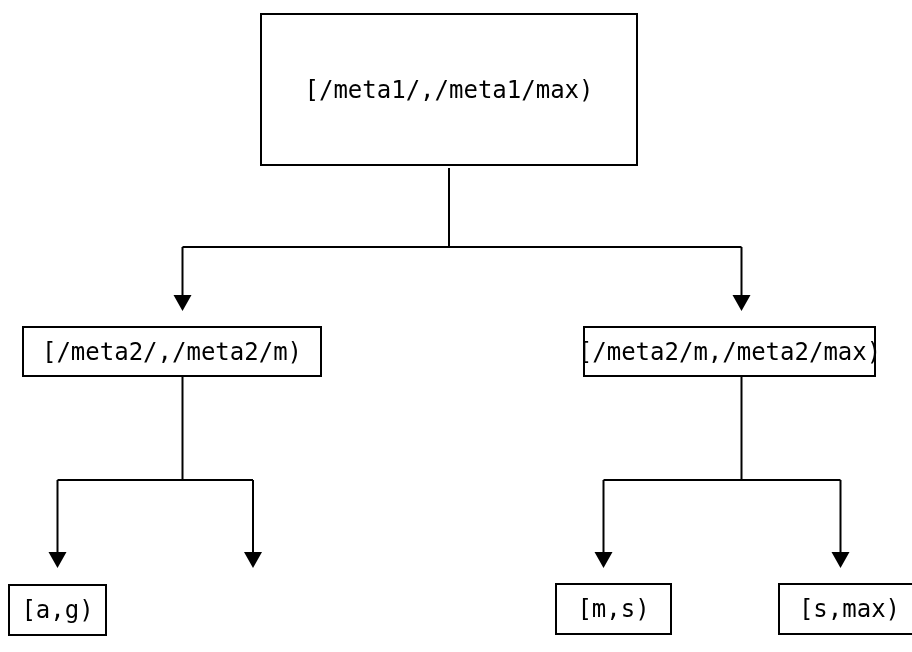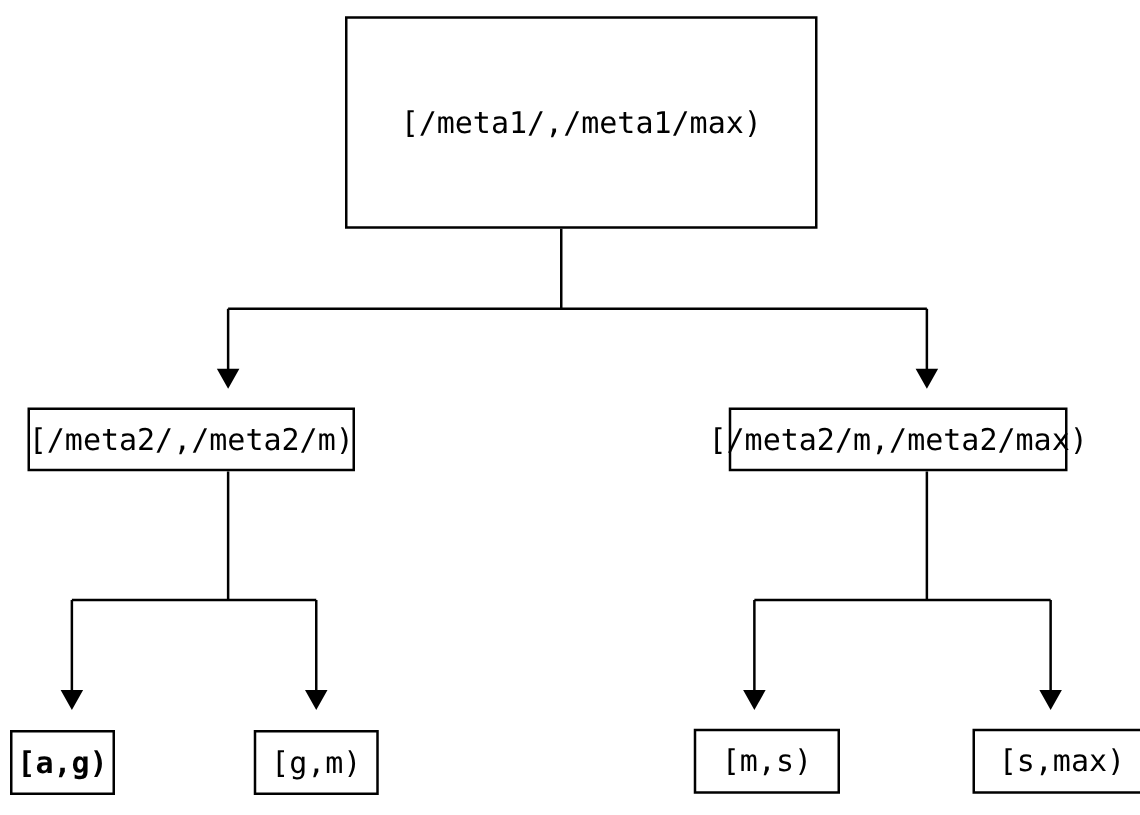--- a/index.html
+++ b/index.html
@@ -67,39 +67,36 @@
     <polygon class="arrowhead" points="244,552 262,552 253,568"></polygon>
 
     <polyline class="edge-line" points="741.5,377 741.5,480"></polyline>
     <polyline class="edge-line" points="603.5,480 840.5,480"></polyline>
     <polyline class="edge-line" points="603.5,480 603.5,553"></polyline>
     <polygon class="arrowhead" points="594.5,552 612.5,552 603.5,568"></polygon>
     <polyline class="edge-line" points="840.5,480 840.5,553"></polyline>
     <polygon class="arrowhead" points="831.5,552 849.5,552 840.5,568"></polygon>
   </svg>
 
-  <div class="node" style="left:276px; top:13px; width:378px; height:170px;">
+  <div class="node" style="left:260px; top:13px; width:378px; height:153px;">
     <span>[/meta1/,/meta1/max)</span>
   </div>
 
-  <div class="node" style="left:22px; top:326px; width:262px; height:51px;">
+  <div class="node" style="left:22px; top:326px; width:300px; height:51px;">
     <span>[/meta2/,/meta2/m)</span>
   </div>
 
-  <div class="node" style="left:583px; top:326px; width:271px; height:51px;">
+  <div class="node" style="left:583px; top:326px; width:293px; height:51px;">
     <span>[/meta2/m,/meta2/max)</span>
   </div>
 
-  <div class="node" style="left:8px; top:584px; width:84px; height:52px;font-weight:bold;">
+  <div class="node" style="left:8px; top:584px; width:99px; height:52px;">
     <span>[a,g)</span>
   </div>
 
-  <div class="node" style="left:203px; top:584px; width:100px; height:52px;">
-    <span>[g,m)</span>
-  </div>
 
   <div class="node" style="left:555px; top:583px; width:117px; height:52px;">
     <span>[m,s)</span>
   </div>
 
   <div class="node" style="left:778px; top:583px; width:143px; height:52px;">
     <span>[s,max)</span>
   </div>
 
 </div>

